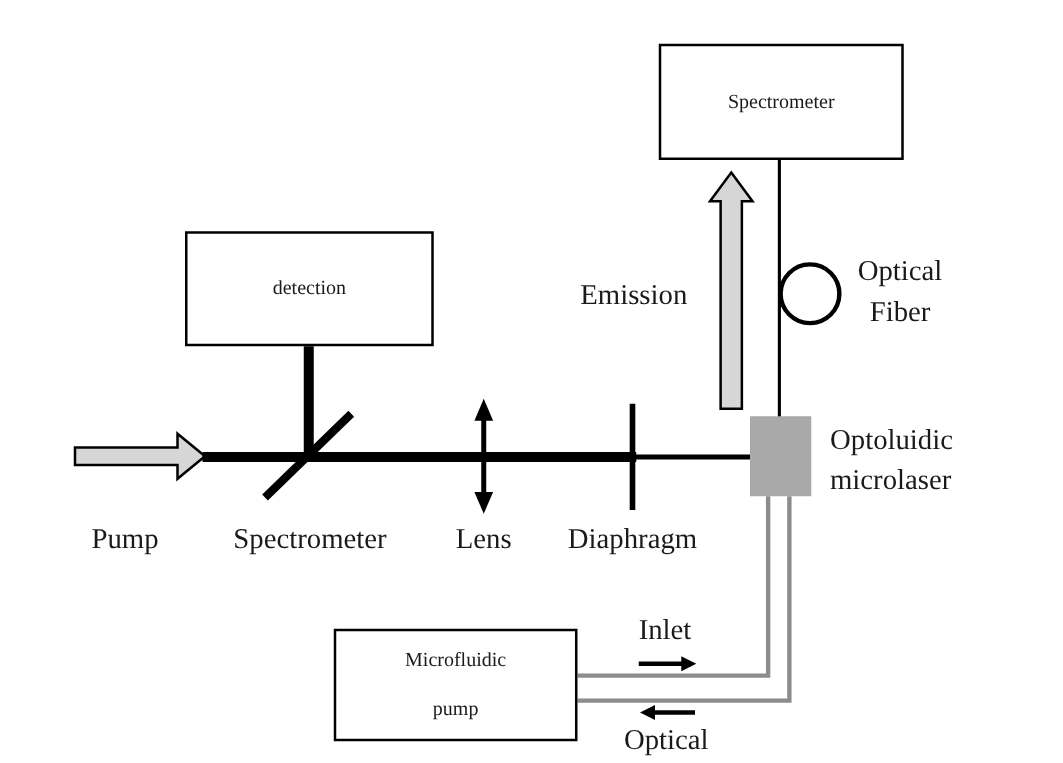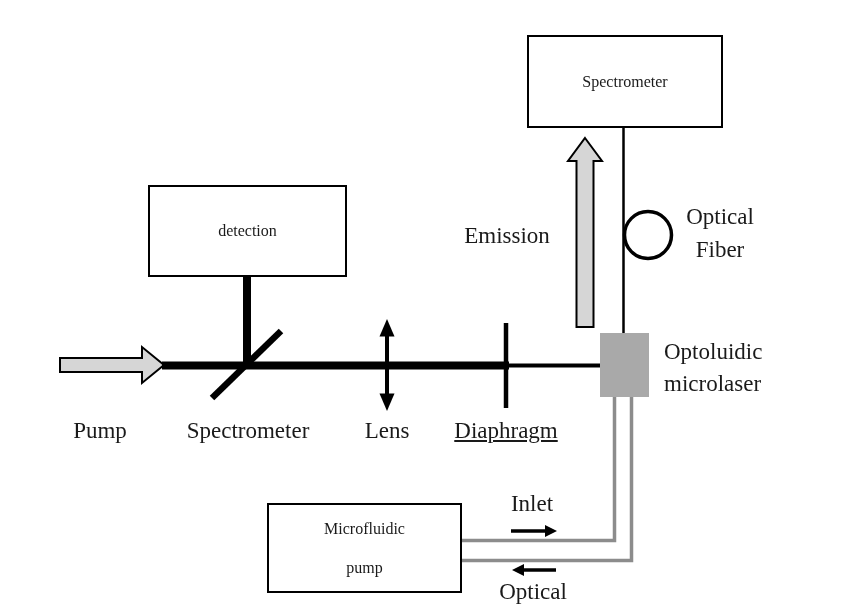--- a/index.html
+++ b/index.html
@@ -110,19 +110,19 @@
     <div>Optoluidic</div>
     <div>microlaser</div>
   </div>
 
   <div class="txt center" style="left:50px; top:417px; width:100px;">Pump</div>
 
   <div class="txt center" style="left:168px; top:417px; width:160px;">Spectrometer</div>
 
   <div class="txt center" style="left:337px; top:417px; width:100px;">Lens</div>
 
-  <div class="txt center" style="left:440px; top:417px; width:132px;text-decoration:underline;">Diaphragm</div>
+  <div class="txt center" style="left:440px; top:417px; width:132px;">Diaphragm</div>
 
   <div class="txt center" style="left:482px; top:490px; width:100px;">Inlet</div>
 
   <div class="txt center" style="left:483px; top:578px; width:100px;">Optical</div>
 
 </div>
 
 </body></html>

